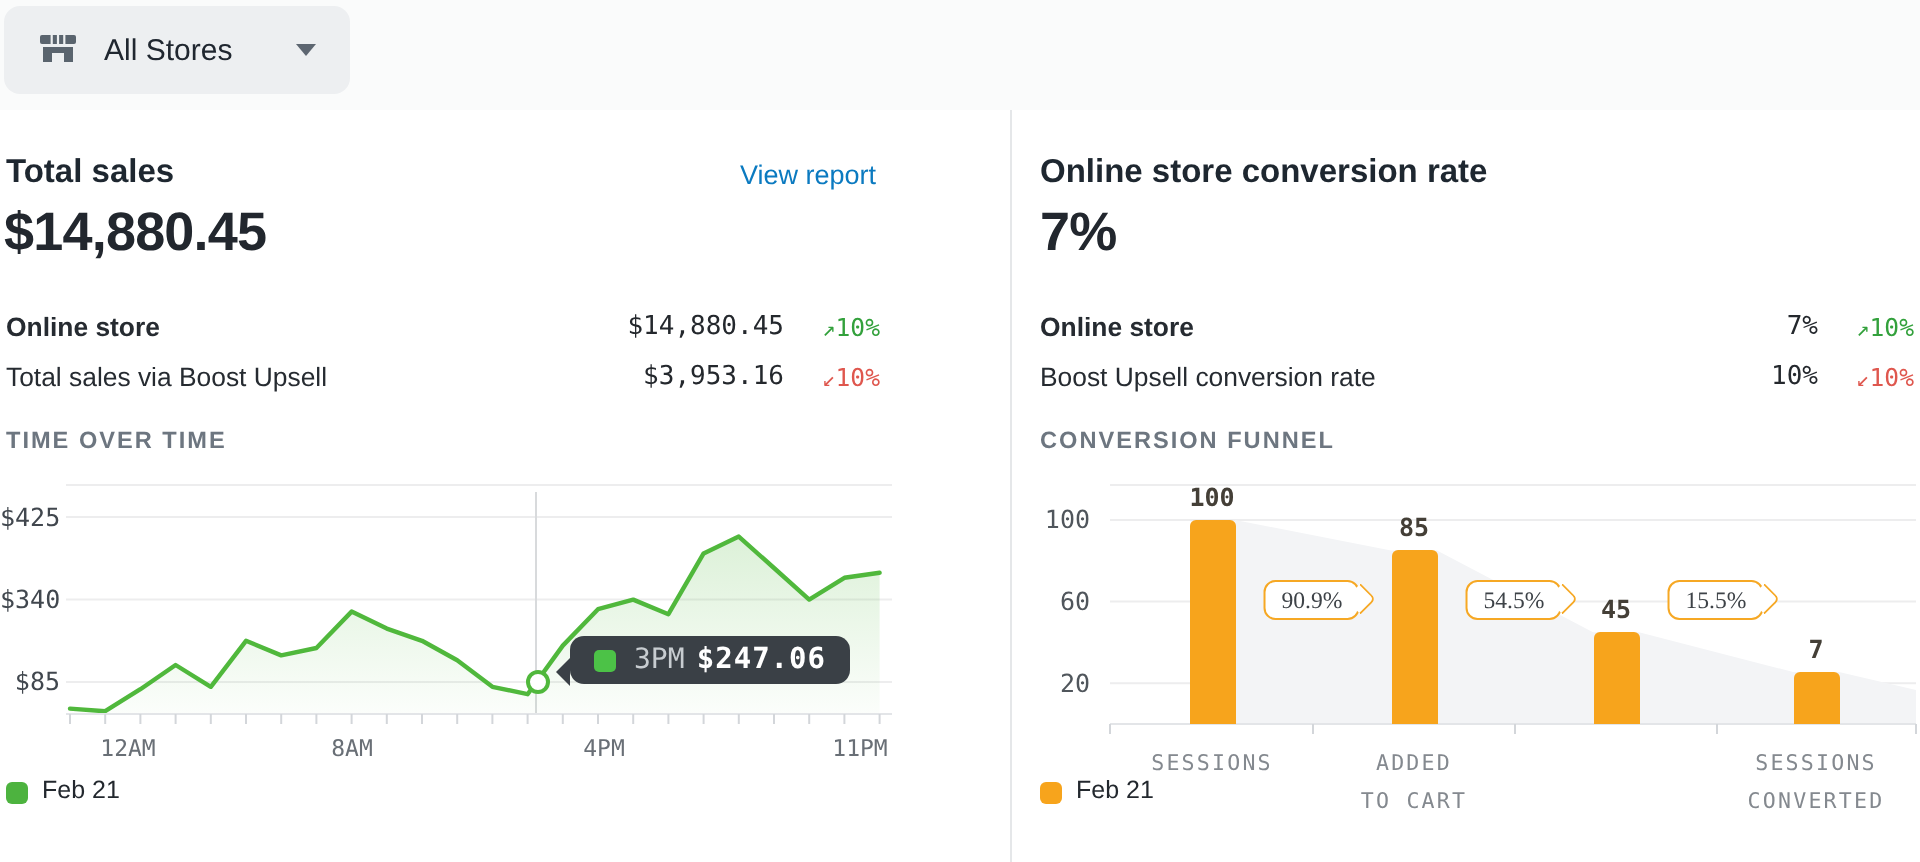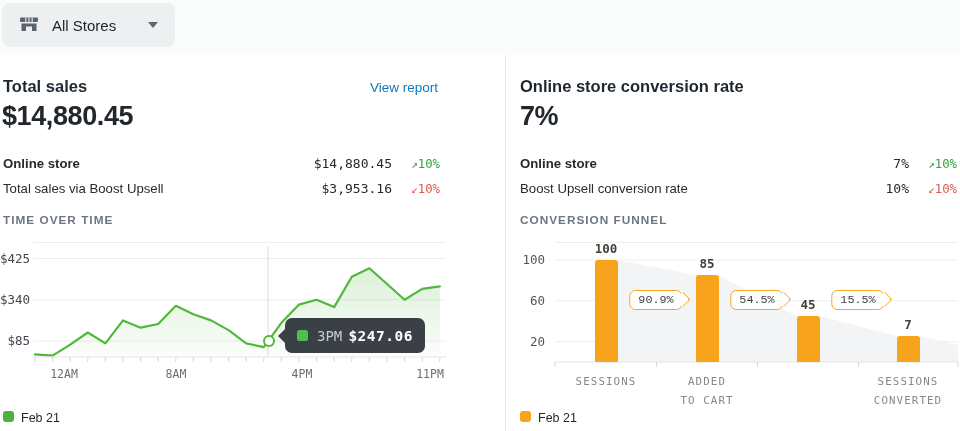--- a/index.html
+++ b/index.html
@@ -49,41 +49,41 @@
   .xl{position:absolute;top:367px;width:60px;text-align:center;
       font-family:"DejaVu Sans Mono",monospace;font-size:11.5px;color:#696f76;}
   .fyl{position:absolute;left:514px;width:31px;text-align:right;
        font-family:"DejaVu Sans Mono",monospace;font-size:12.5px;color:#50565c;}
   .fbar{position:absolute;width:23px;background:#f7a41c;border-radius:3px 3px 0 0;}
   .fval{position:absolute;width:60px;text-align:center;font-family:"DejaVu Sans Mono",monospace;
         font-weight:bold;font-size:12.5px;color:#443f37;}
   .fbadge{position:absolute;top:290px;height:20px;line-height:18px;background:#fff;
           border:1.6px solid #f6a824;border-radius:6px;box-sizing:border-box;
           transform:translateX(-50%);padding:0 8px;
-          font-family:Liberation Mono, monospace;font-size:11.8px;color:#3e4348;}
+          font-family:Liberation Serif, serif;font-size:11.8px;color:#3e4348;}
   .fbadge::after{content:'';position:absolute;right:-6.3px;top:2.6px;width:11.2px;height:11.2px;
           background:#fff;border-top:1.6px solid #f6a824;border-right:1.6px solid #f6a824;
           transform:rotate(45deg);border-top-right-radius:3px;box-sizing:border-box;}
   .fcat{position:absolute;top:373px;width:112px;text-align:center;
         font-family:"DejaVu Sans Mono",monospace;font-size:10.8px;color:#84898f;
         letter-spacing:1.1px;line-height:18.5px;}
   
   .marker{position:absolute;left:263px;top:335px;width:8px;height:8px;background:#fff;
           border:2.5px solid #50b83c;border-radius:50%;}
-  .tooltip{position:absolute;left:285px;top:318px;width:140px;height:35px;background:#3a4046;
+  .tooltip{position:absolute;left:285px;top:318px;width:140px;height:24px;background:#3a4046;
            border-radius:7px;display:flex;align-items:center;padding:0 12px;box-sizing:border-box;}
   .tooltip::before{content:'';position:absolute;left:-7px;top:10.5px;width:0;height:0;
            border-top:7px solid transparent;border-bottom:7px solid transparent;
            border-right:7px solid #3a4046;}
   .tt-sw{width:11px;height:11px;border-radius:2.5px;background:#4cc247;flex:0 0 auto;}
   .tt-time{margin-left:9px;font-family:"DejaVu Sans Mono",monospace;font-size:14px;color:#c7ccd0;}
   .tt-val{margin-left:auto;font-family:"DejaVu Sans Mono",monospace;font-size:14.5px;
           font-weight:bold;color:#ffffff;letter-spacing:0.5px;}
   
-  .legend{position:absolute;top:411px;display:flex;align-items:flex-start;gap:7px;
+  .legend{position:absolute;top:388px;display:flex;align-items:flex-end;gap:7px;
           font-size:12.5px;color:#23282e;}
   #legend-left{left:3px;} #legend-right{left:520px;}
   .sw{width:11px;height:11px;border-radius:3px;}
   .sw.green{background:#4db33f;} .sw.orange{background:#f7a41c;}
 </style>
 </head>
 <body>
 
 <div class="page">
 

